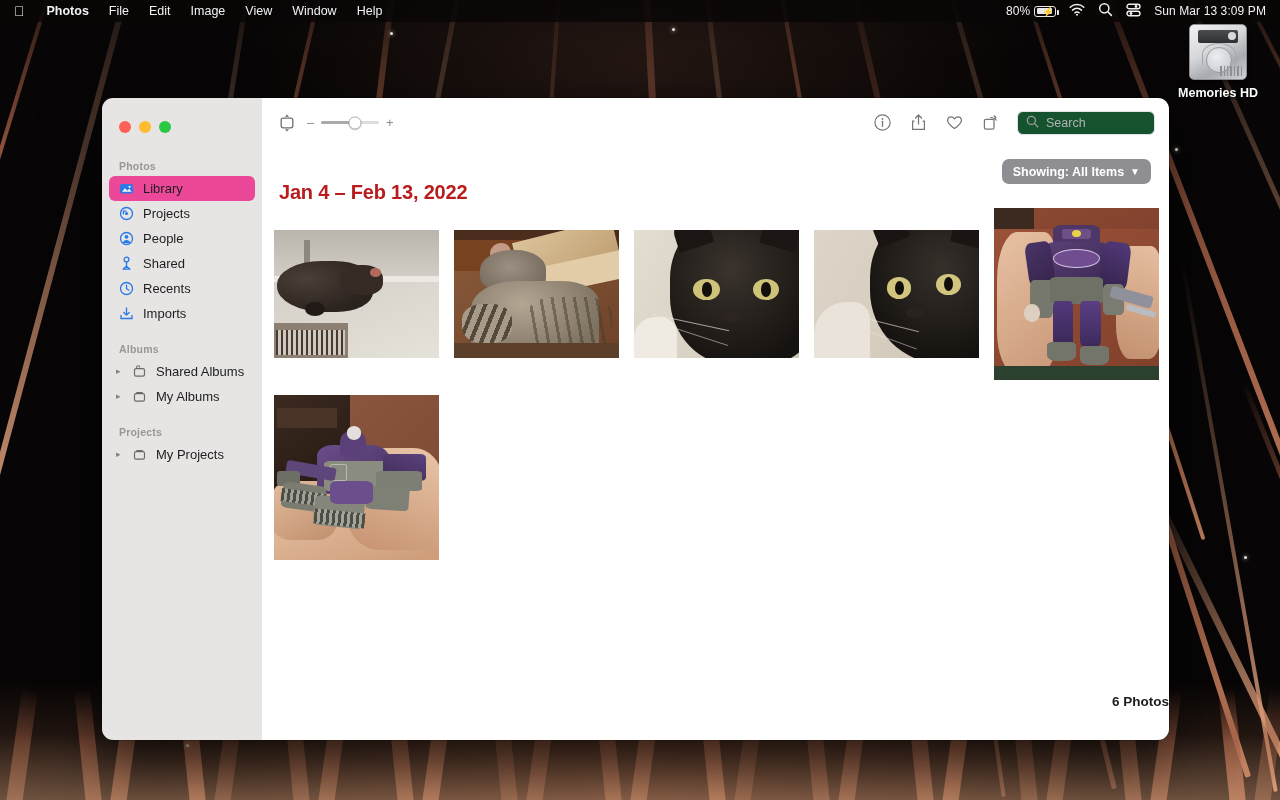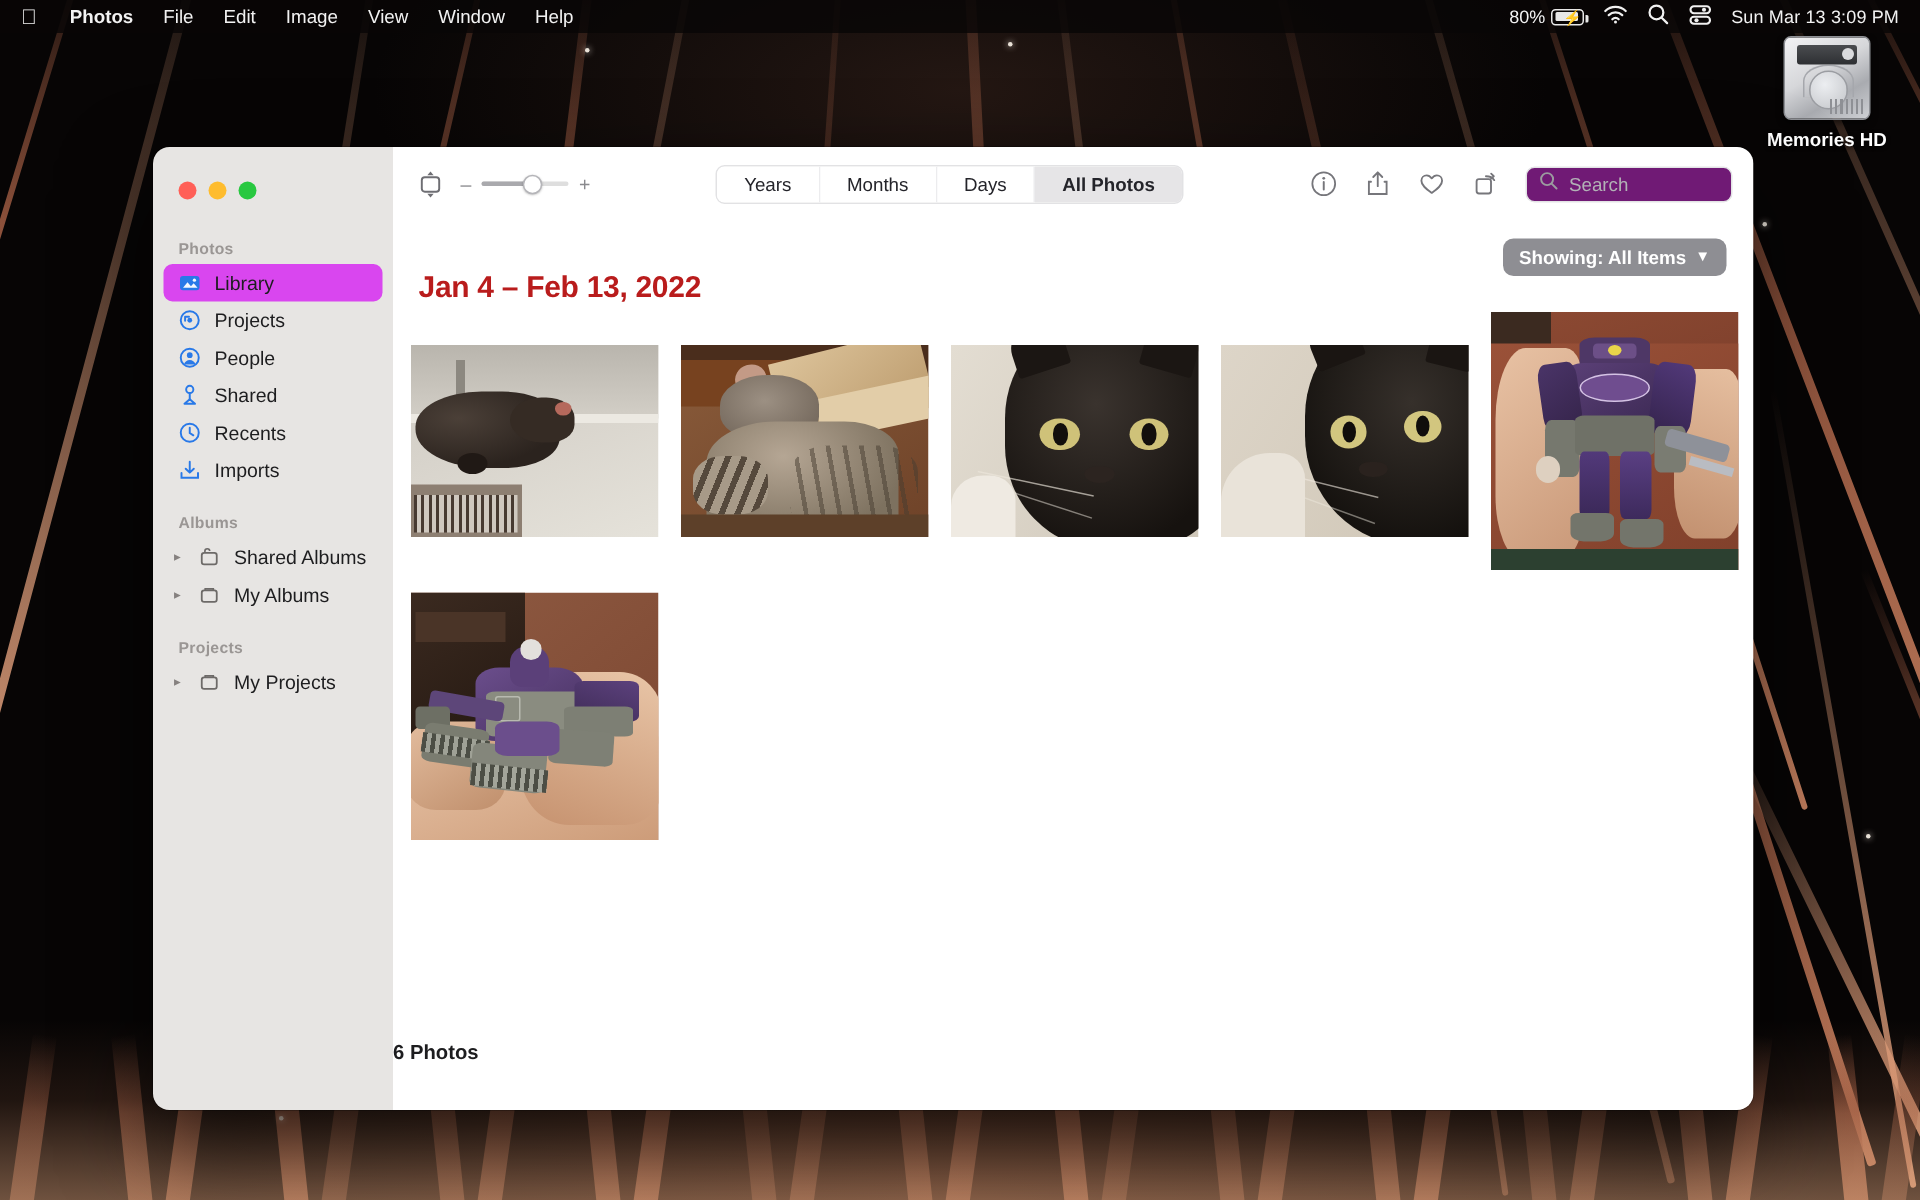--- a/index.html
+++ b/index.html
@@ -126,21 +126,21 @@
     font-size:10.5px; font-weight:bold; color:#9a9694;
     padding:0 0 4px 17px; letter-spacing:.2px;
   }
   .sb-group { margin-top:17px; }
   .sb-group.first { margin-top:27px; }
   .sb-item {
     display:flex; align-items:center; gap:9px;
     height:25px; margin:0 7px; padding-left:10px;
     border-radius:6px; font-size:13px; color:#1d1d1f;
   }
-  .sb-item.selected { background:#d946ef; }
+  .sb-item.selected { background:#ec4899; }
   .sb-ico { width:15px; height:15px; flex:0 0 15px; display:block; }
   .sb-chev {
     width:9px; flex:0 0 9px; font-size:9px; color:#86817f;
     margin-right:-2px; line-height:1;
   }
   .sb-item.nested { padding-left:7px; }
 
   
   #content { flex:1; background:#ffffff; position:relative; }
   #toolbar {
@@ -172,21 +172,21 @@
     border-right:1px solid #ececee; background:#fff; white-space:nowrap;
   }
   .seg-btn:last-child { border-right:none; }
   .seg-btn.active { background:#e6e5e7; font-weight:bold; }
 
   .tb-right { display:flex; align-items:center; gap:17px; }
   .tb-ico { width:19px; height:19px; display:block; }
   .search-box {
     display:flex; align-items:center; gap:7px;
     width:138px; height:24px; padding:0 8px;
-    border:1px solid #e3e3e5; border-radius:6px; background:#701a75;
+    border:1px solid #e3e3e5; border-radius:6px; background:#14532d;
   }
   .search-ph { font-size:12.5px; color:#b2b2b6; }
 
   
   #showing {
     position:absolute; right:18px; top:61px;
     display:flex; align-items:center; gap:6px;
     height:25px; padding:0 11px; border-radius:7px;
     background:#8e8e93; color:#fff; font-size:12.5px; font-weight:bold;
   }
@@ -201,21 +201,21 @@
   #grid { position:absolute; left:12px; top:110px; right:10px; }
   .row { display:flex; align-items:flex-start; gap:15px; }
   .row + .row { margin-top:15px; }
   .thumb { overflow:hidden; position:relative; flex:0 0 auto; }
 
   
   .ph { position:absolute; inset:0; }
   .ph > * { position:absolute; }
 
   #count {
-    position:absolute; left:0; right:0; top:596px; text-align:left;
+    position:absolute; left:0; right:0; top:596px; text-align:right;
     font-size:13.5px; font-weight:bold; color:#1d1d1f;
   }
 </style>
 </head>
 <body>
 
 <div id="desktop">
   <div id="streaks">
       <div class="streak bright" style="left: 250px; top: -40px; width: 5px; height: 560px; transform: rotate(9deg);"></div>
       <div class="streak" style="left: 330px; top: -60px; width: 4px; height: 640px; transform: rotate(13deg);"></div>
@@ -465,26 +465,20 @@
           <span class="slider">
             <span class="filled"></span>
             <span class="thumb"></span>
           </span>
           <span class="sl-sign">+</span>
         </div>
       </div>
 
       <div style="flex:1"></div>
 
-      <div class="seg">
-        <div class="seg-btn">Years</div>
-        <div class="seg-btn">Months</div>
-        <div class="seg-btn">Days</div>
-        <div class="seg-btn active">All Photos</div>
-      </div>
 
       <div style="flex:1"></div>
 
       <div class="tb-right">
         <span class="tb-ico">
           <svg width="19" height="19" viewBox="0 0 19 19">
               <circle cx="9.5" cy="9.5" r="7.6" fill="none" stroke="#76767b" stroke-width="1.2"></circle>
               <circle cx="9.5" cy="5.9" r=".95" fill="#76767b"></circle>
               <path d="M9.5 8.3v5" stroke="#76767b" stroke-width="1.3" stroke-linecap="round"></path>
             </svg>

